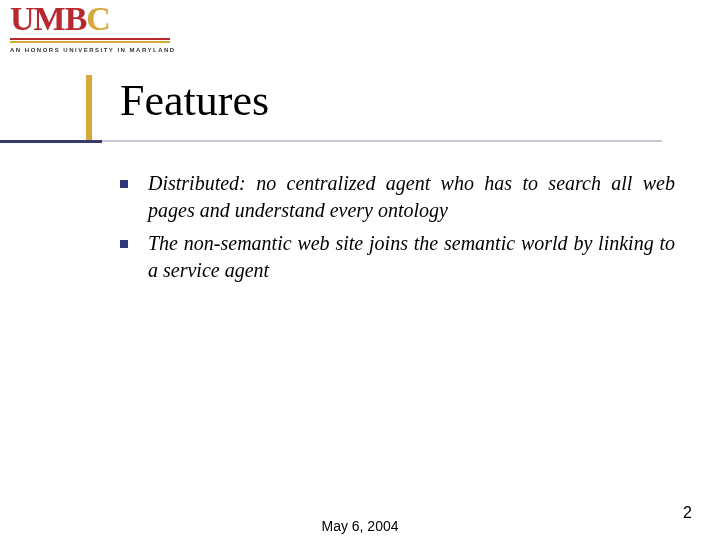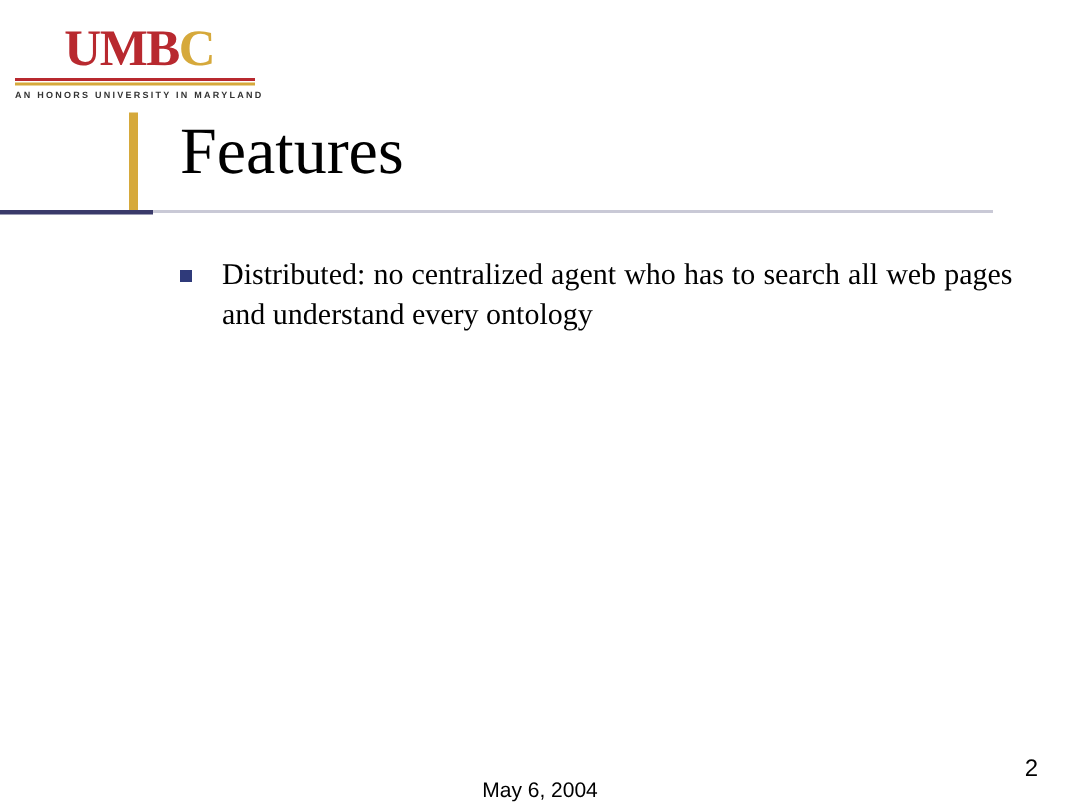--- a/index.html
+++ b/index.html
@@ -1,35 +1,35 @@
 <!DOCTYPE html>
 <html><head>
 <meta charset="utf-8">
 <style>
   * { margin: 0; padding: 0; box-sizing: border-box; }
   html, body { width: 720px; height: 540px; background: #fff; font-family: "Times New Roman", Times, serif; color: #000; }
   .slide { position: relative; width: 720px; height: 540px; }
 
   
-  .logo-area { position: absolute; top: 16px; left: 10px; text-align: center; }
+  .logo-area { position: absolute; top: 2px; left: 10px; }
   .logo-main { font-family: Georgia, "Times New Roman", serif; font-weight: 700; font-size: 34px; letter-spacing: -1px; color: #b8292f; line-height: 1; }
   .logo-main .gold { color: #d6a93b; }
   .logo-under { height: 2px; background: #b8292f; margin-top: 2px; width: 160px; }
   .logo-gold-line { height: 2px; background: #d6a93b; width: 160px; margin-top: 1px; }
   .logo-tag { font-family: Arial, Helvetica, sans-serif; font-size: 6px; letter-spacing: 1.5px; color: #333; margin-top: 4px; font-weight: 700; }
 
   
   .title-wrap { position: absolute; top: 75px; left: 120px; width: 560px; }
   .title-rule-dark { position: absolute; top: 140px; left: 0; width: 102px; height: 3px; background: #3a3a6a; }
   .title-rule-light { position: absolute; top: 140px; left: 102px; width: 560px; height: 2px; background: #c9c9d6; }
   .title-accent { position: absolute; top: 75px; left: 86px; width: 6px; height: 65px; background: #d6a93b; }
   .title { font-size: 44px; font-family: "Times New Roman", Times, serif; color: #000; }
 
   
-  .body { position: absolute; top: 170px; left: 120px; width: 555px; }
+  .body { position: absolute; top: 170px; left: 120px; width: 555px; font-style: italic; }
   .bullet-row { display: flex; align-items: flex-start; margin-bottom: 6px; }
   .bullet-mark { width: 8px; height: 8px; background: #2f3a7a; flex: 0 0 8px; margin-top: 10px; margin-right: 20px; }
   .bullet-text { font-size: 20px; line-height: 1.35; text-align: justify; flex: 1; }
 
   
   .footer-date { position: absolute; bottom: 6px; left: 0; width: 720px; text-align: center; font-size: 14px; font-family: Arial, Helvetica, sans-serif; color: #000; }
   .footer-num { position: absolute; bottom: 18px; right: 28px; font-size: 16px; font-family: Arial, Helvetica, sans-serif; color: #000; }
 </style>
 </head>
 <body>
@@ -50,18 +50,22 @@
     <div class="title">Features</div>
   </div>
   <div class="title-rule-dark"></div>
   <div class="title-rule-light"></div>
 
   <div class="body">
     <div class="bullet-row">
       <div class="bullet-mark"></div>
       <div class="bullet-text">Distributed: no centralized agent who has to search all web pages and understand every ontology</div>
     </div>
+    <div class="bullet-row">
+      <div class="bullet-mark"></div>
+      <div class="bullet-text">The non-semantic web site joins the semantic world by linking to a service agent</div>
+    </div>
   </div>
 
   <div class="footer-date">May 6, 2004</div>
   <div class="footer-num">2</div>
 
 </div>
 
 </body></html>

